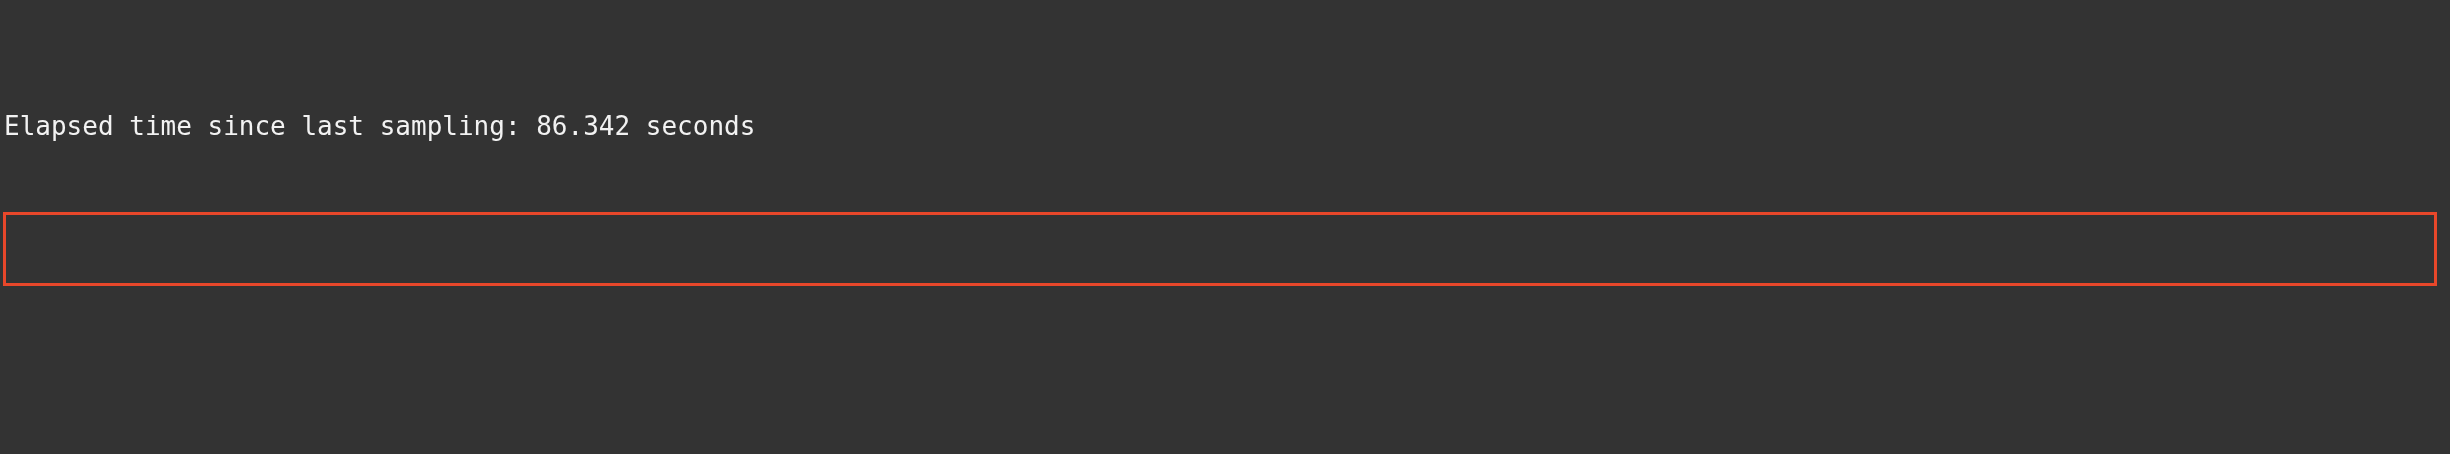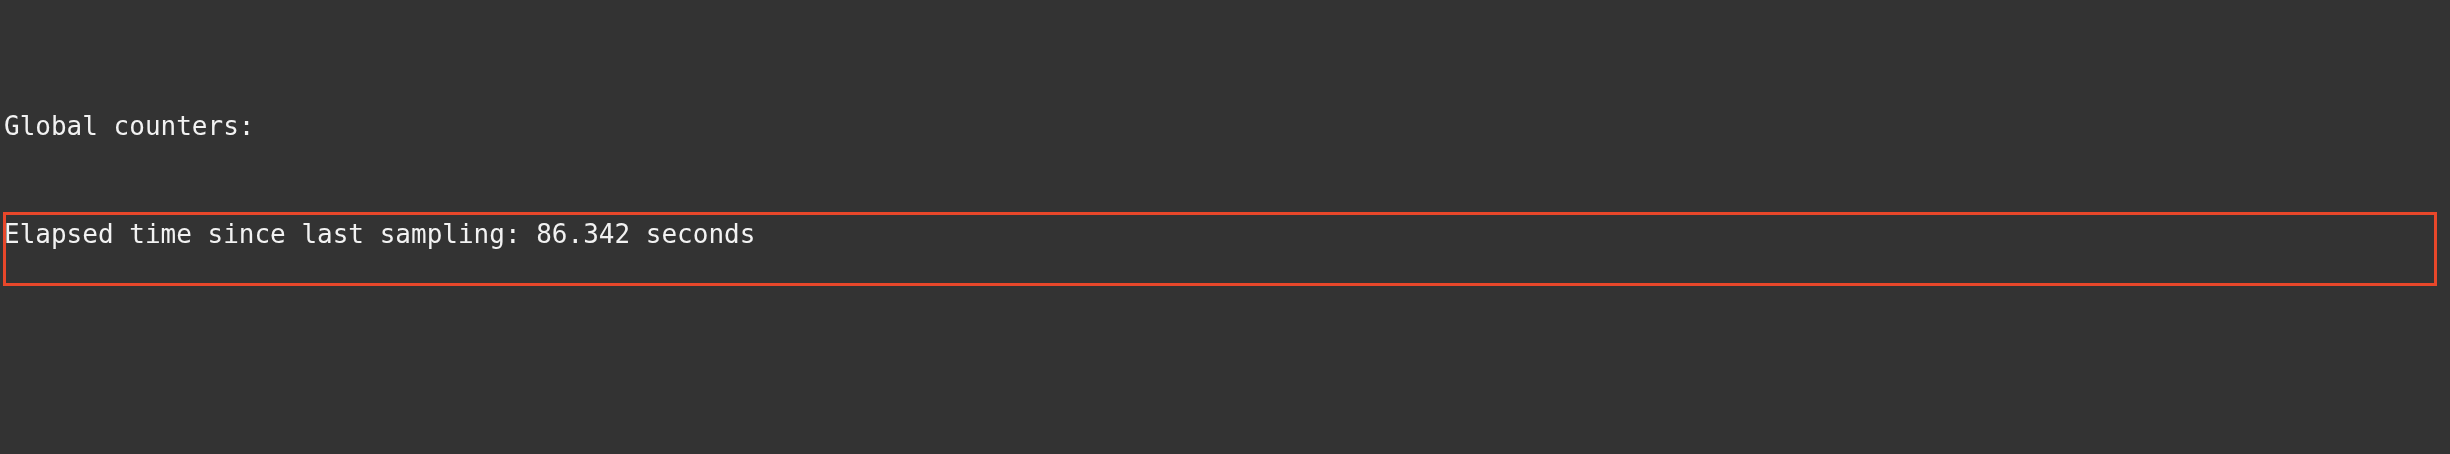--- a/index.html
+++ b/index.html
@@ -45,21 +45,20 @@
     pointer-events: none;
   }
 </style>
 </head>
 <body>
 
 <div id="screen">
 
   <div class="term">
 
-    <span class="line">Global counters:</span>
     <span class="line">Elapsed time since last sampling: 86.342 seconds</span>
     <span class="line blank"></span>
 
     
     
 
     
     
     
     

